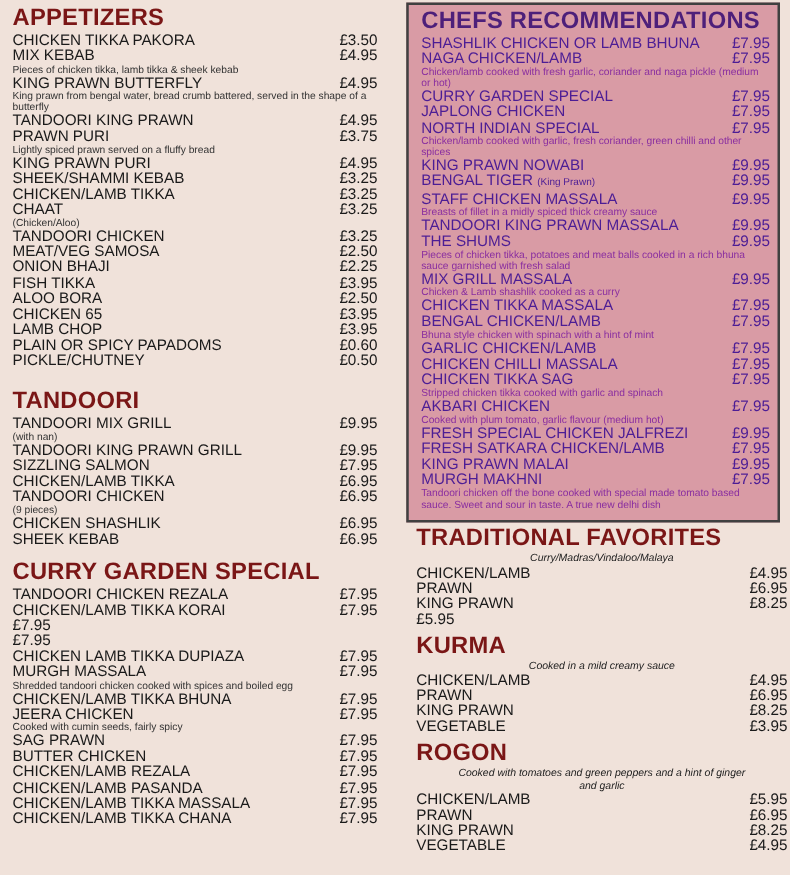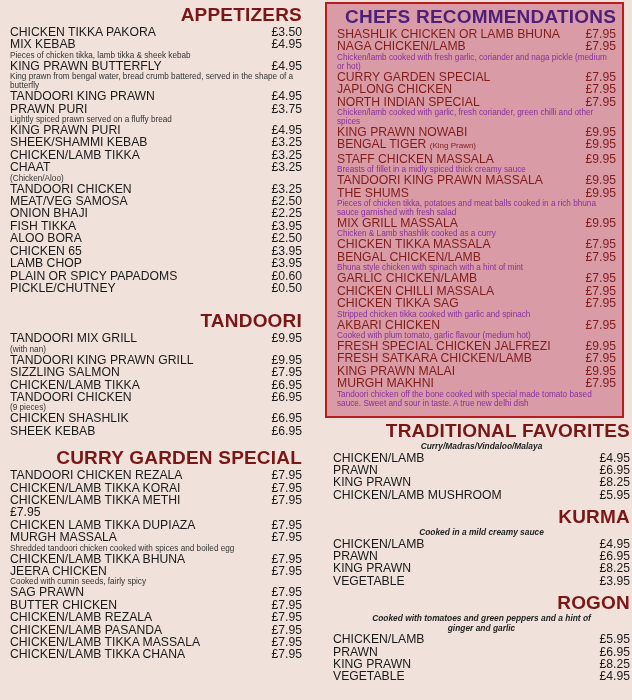--- a/index.html
+++ b/index.html
@@ -6,35 +6,35 @@
   body {
     width: 632px; height: 700px; overflow: hidden;
     background: #f0e2da;
     font-family: "Liberation Sans", sans-serif;
     color: #1a1a1a;
     position: relative;
   }
   .col-left { position: absolute; left: 10px; top: 0; width: 292px; }
   .col-right { position: absolute; left: 325px; top: 0; width: 305px; }
   .sec-title {
-    text-align: right; font-weight: bold; color: #7a1616;
+    text-align: left; font-weight: bold; color: #7a1616;
     font-size: 19px; line-height: 22px; letter-spacing: 0.2px;
   }
   .item { display: flex; justify-content: space-between; font-size: 12.2px; line-height: 12.4px; }
   .item .name { white-space: nowrap; }
   .item .sub { font-size: 8px; }
   .desc { font-size: 8.2px; line-height: 9px; color: #333; }
-  .sec-sub { text-align: center; font-style: italic; font-weight: bold; font-size: 8.4px; line-height: 9.5px; color: #222; }
+  .sec-sub { text-align: center; font-style: italic; font-weight: normal; font-size: 8.4px; line-height: 9.5px; color: #222; }
   .chefs {
     position: absolute; left: 325px; top: 2px; width: 299px; height: 416px;
-    background: #d99ba5; border: 2px solid #b91c1c; box-sizing: border-box;
+    background: #d99ba5; border: 2px solid #404040; box-sizing: border-box;
     padding: 2px 6px 0 10px; color: #5c1c8c;
   }
   .chefs .sec-title { color: #4d1f7a; font-size: 19px; line-height: 22px; }
-  .chefs .item { font-size: 12.2px; line-height: 12.4px; color: #7f1d1d; }
+  .chefs .item { font-size: 12.2px; line-height: 12.4px; color: #4c1d95; }
   .chefs .desc { color: #8a2fa0; font-size: 8.2px; line-height: 9px; }
 </style>
 </head>
 <body>
 
 <div class="col-left">
   <div class="section" style="margin-top:4px">
     <div class="sec-title">APPETIZERS</div>
     <div class="list">
         <div class="item">
@@ -155,21 +155,20 @@
     <div class="list">
         <div class="item">
           <span class="name"><span>TANDOORI CHICKEN REZALA</span></span>
           <span class="price">£7.95</span>
         </div>
         <div class="item">
           <span class="name"><span>CHICKEN/LAMB TIKKA KORAI</span></span>
           <span class="price">£7.95</span>
         </div>
         <div class="item">
-          <span class="name"><span>CHICKEN/LAMB TIKKA METHI</span></span>
           <span class="price">£7.95</span>
         </div>
         <div class="item">
           <span class="price">£7.95</span>
         </div>
         <div class="item">
           <span class="name"><span>CHICKEN LAMB TIKKA DUPIAZA</span></span>
           <span class="price">£7.95</span>
         </div>
         <div class="item">
@@ -324,21 +323,20 @@
         </div>
         <div class="item">
           <span class="name"><span>PRAWN</span></span>
           <span class="price">£6.95</span>
         </div>
         <div class="item">
           <span class="name"><span>KING PRAWN</span></span>
           <span class="price">£8.25</span>
         </div>
         <div class="item">
-          <span class="name"><span>CHICKEN/LAMB MUSHROOM</span></span>
           <span class="price">£5.95</span>
         </div>
       </div>
   </div>
   <div class="section" style="padding-left:8px;margin-top:5px">
     <div class="sec-title">KURMA</div>
     <div class="sec-sub">Cooked in a mild creamy sauce</div>
     <div class="list">
         <div class="item">
           <span class="name"><span>CHICKEN/LAMB</span></span>

